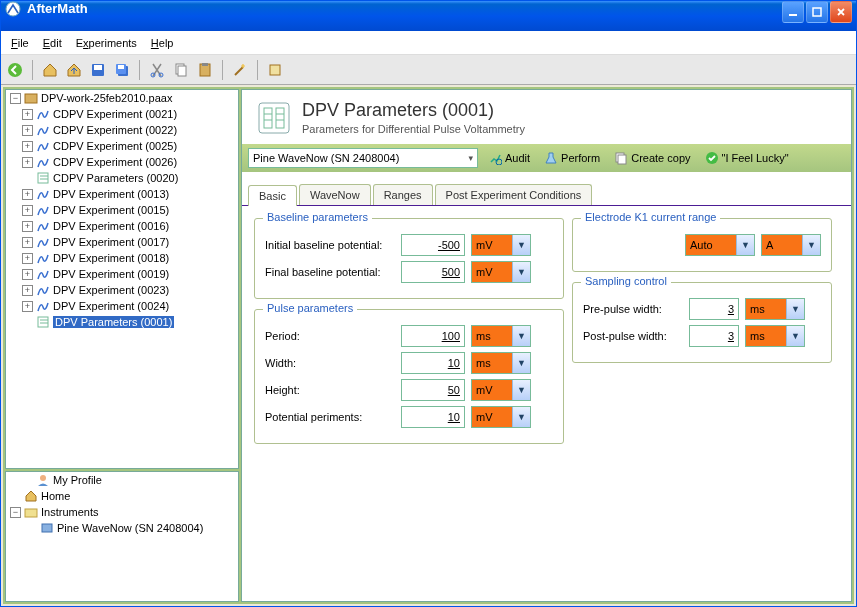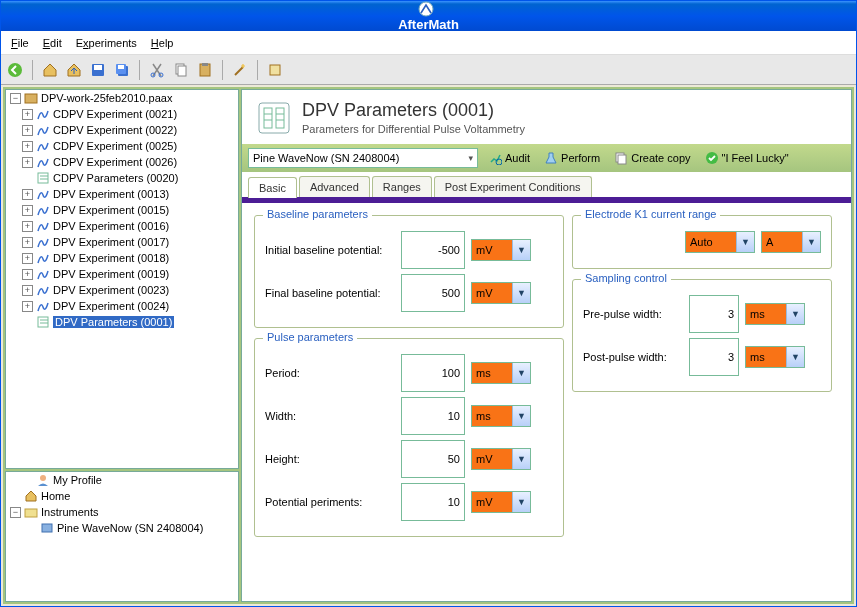--- a/index.html
+++ b/index.html
@@ -1,18 +1,18 @@
 <!DOCTYPE html>
 <html><head>
 <meta charset="utf-8">
 <style>
 * { box-sizing: border-box; margin: 0; padding: 0; font-family: Tahoma, Arial, sans-serif; font-size: 11px; }
 body { background: #ece9d8; width: 857px; height: 607px; overflow: hidden; }
 .window { width: 857px; height: 607px; background: #ece9d8; border: 1px solid #0055ea; display: flex; flex-direction: column; }
-.titlebar { height: 30px; background: linear-gradient(to bottom, #3a93ff 0%, #0064d0 10%, #0055ea 50%, #004ad0 100%); display: flex; align-items: center; padding: 0 4px; color: #fff; flex-direction: column; }
+.titlebar { height: 30px; background: linear-gradient(to bottom, #3a93ff 0%, #0064d0 10%, #0055ea 50%, #004ad0 100%); display: flex; padding: 0 4px; color: #fff; }
 .titlebar .icon { width: 16px; height: 16px; margin-right: 6px; display: inline-block; }
 .titlebar .title { font-weight: bold; font-size: 13px; flex: 1; }
 .tb-btns { display: flex; gap: 2px; }
 .tb-btn { width: 22px; height: 22px; border-radius: 3px; display: flex; align-items: center; justify-content: center; font-weight: bold; color: #fff; }
 .tb-min { background: linear-gradient(#5aa2ff,#2575e8); border:1px solid #fff3; }
 .tb-max { background: linear-gradient(#5aa2ff,#2575e8); border:1px solid #fff3; }
 .tb-close { background: linear-gradient(#f28b66,#e0461b); border:1px solid #fff3; }
 .menubar { height: 24px; background: #fff; display: flex; align-items: center; padding: 0 10px; gap: 14px; border-bottom: 1px solid #ddd; }
 .menubar span { color: #000; cursor: default; }
 .menubar span u { text-decoration: underline; }
@@ -33,31 +33,31 @@
 .lbl { color:#000; }
 .main { flex:1; background:#fff; border:1px solid #7a9; margin-left:2px; display:flex; flex-direction:column; }
 .hdr { padding:10px 14px 8px 14px; display:flex; align-items:flex-start; gap:10px; }
 .hdr-ico { width:36px; height:36px; }
 .hdr h1 { font-size:18px; font-weight:normal; color:#333; }
 .hdr .sub { font-size:11px; color:#555; margin-top:2px; }
 .greenbar { height:28px; background: linear-gradient(#c2d98c,#a5c57f); display:flex; align-items:center; padding:0 6px; gap:6px; }
 .instr-sel { height:20px; width:230px; background:#fff; border:1px solid #7b9; padding:0 18px 0 4px; display:flex; align-items:center; position:relative; }
 .instr-sel::after { content:"▾"; position:absolute; right:4px; color:#555; font-size:9px; }
 .gb-btn { display:flex; align-items:center; gap:3px; color:#000; padding:2px 4px; }
-.tabs { display:flex; padding: 4px 6px 0 6px; border-bottom:6px solid #4c1d95; gap:0; }
+.tabs { display:flex; padding: 12px 6px 0 6px; border-bottom:1px solid #4c1d95; gap:0; }
 .tab { padding:4px 10px; border:1px solid #b0c090; border-bottom:none; background:#f5f5f0; margin-right:2px; border-radius:3px 3px 0 0; color:#333; }
 .tab.active { background:#fff; position:relative; top:1px; }
 .content { padding:12px; display:flex; gap:8px; align-items:flex-start; }
 .col { display:flex; flex-direction:column; gap:10px; }
 .fieldset { border:1px solid #b0c090; border-radius:3px; padding:10px 10px 10px 10px; position:relative; }
 .fieldset .legend { position:absolute; top:-8px; left:8px; background:#fff; padding:0 4px; color:#2a60c0; font-size:11px; }
 .row { display:flex; align-items:center; margin:5px 0; gap:6px; }
 .row .rlabel { width:130px; color:#000; }
 .row .rlabel.short { width:100px; }
-.numbox { width:64px; height:38px; border:1px solid #7b9; background:#fff; text-align:right; padding:6px 4px; }
+.numbox { width:64px; height:22px; border:1px solid #7b9; background:#fff; text-align:right; padding:6px 4px;text-decoration:underline; }
 .unitsel { width:60px; height:22px; border:1px solid #7b9; background:#f97316; display:flex; align-items:center; padding:0 4px; position:relative; }
 .unitsel .arrow { position:absolute; right:0; top:0; width:18px; height:100%; background:linear-gradient(#e8f0ff,#b8d0f8); border-left:1px solid #9bd; display:flex; align-items:center; justify-content:center; color:#246; font-size:9px; }
 svg { display:block; }
 </style>
 </head>
 <body>
 
 <div class="window">
 
   <div class="titlebar">
@@ -417,21 +417,21 @@
                 <circle cx="7" cy="7" r="6" fill="#4b4"></circle>
                 <path d="M4 7 L6 9 L10 5" stroke="#fff" stroke-width="1.8" fill="none"></path>
               </svg>
             </span>
             <span>"I Feel Lucky"</span>
           </div>
       </div>
 
       <div class="tabs">
         <div class="tab active">Basic</div>
-        <div class="tab">Advanced</div>
+        <div class="tab">WaveNow</div>
         <div class="tab">Ranges</div>
         <div class="tab">Post Experiment Conditions</div>
       </div>
 
       <div class="content">
         <div class="col" style="width:310px;">
           <div class="fieldset">
             <div class="legend">Baseline parameters</div>
             <div class="row">
               <span class="rlabel">Initial baseline potential:</span>

